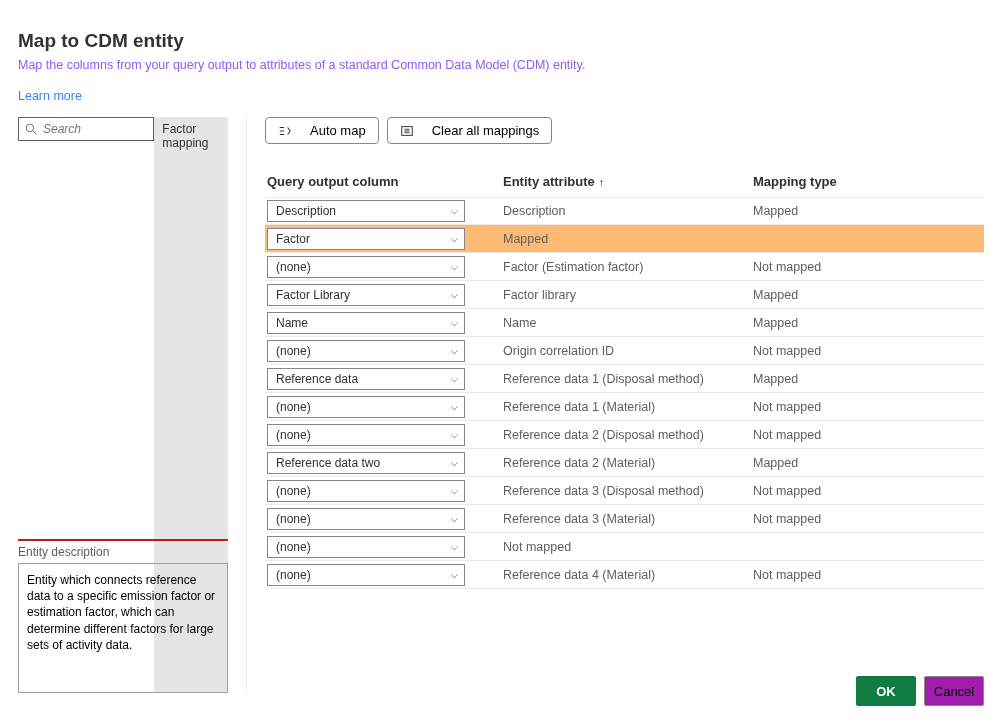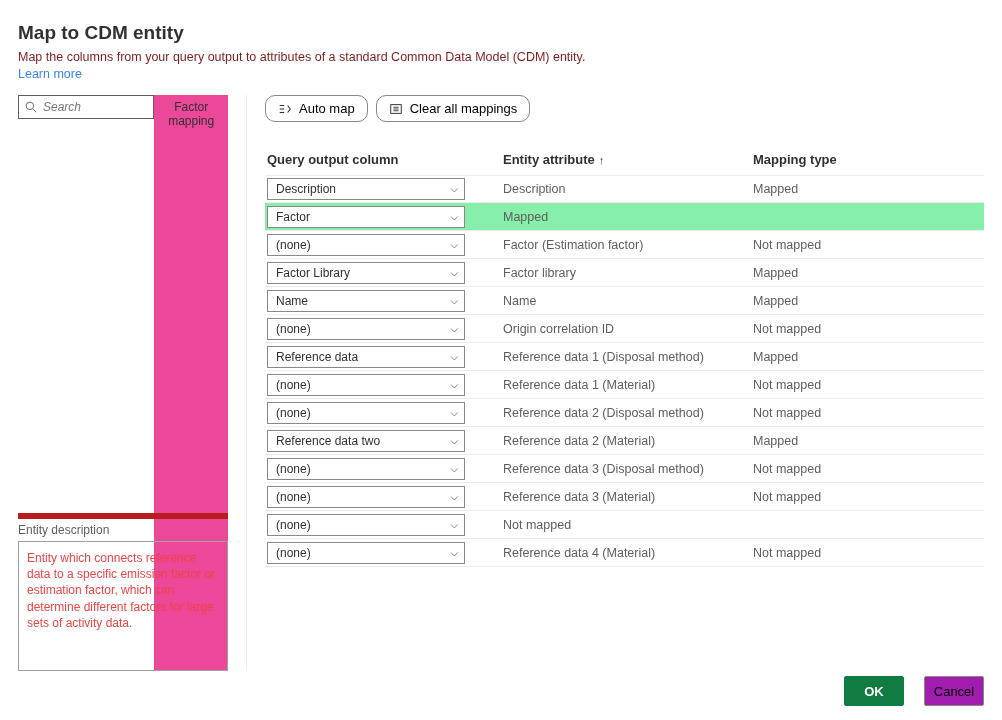--- a/index.html
+++ b/index.html
@@ -10,27 +10,27 @@
     font-size: 13px;
     color: #323130;
     background: #fff;
     width: 1002px;
     height: 720px;
     position: relative;
   }
   h1 {
     font-size: 19px;
     font-weight: 600;
-    margin: 4px 0 6px 0;
+    margin: 12px 0 6px 0;
     color: #323130;
   }
   .subtitle {
     font-size: 12.5px;
-    color: #7f1d1d;
-    margin: 0 0 2px 0;
+    color: #8b5cf6;
+    margin: 0 0 16px 0;
   }
   .learn-link {
     font-size: 12.5px;
     color: #3b82f6;
     text-decoration: none;
     display: inline-block;
     margin-bottom: 14px;
     cursor: pointer;
   }
   .layout {
@@ -62,83 +62,82 @@
   .search-box input {
     border: none;
     outline: none;
     font-size: 12px;
     color: #605e5c;
     width: 100%;
     margin-left: 4px;
     font-style: italic;
   }
   .entity-list-item {
-    background: #ec4899;
+    background: #e5e5e5;
     padding: 5px 8px;
     font-size: 12px;
     color: #323130;
-    text-align: center;
   }
   .entity-desc-block {
     position: absolute;
     bottom: 0;
     left: 0;
     width: 210px;
   }
   .entity-desc-label {
     font-size: 12px;
     color: #605e5c;
     margin-bottom: 4px;
-    border-top: 6px solid #b91c1c;
+    border-top: 2px solid #b91c1c;
     padding-top: 4px;
   }
   .entity-desc-box {
     border: 1px solid #a19f9d;
     padding: 8px;
     font-size: 12px;
-    color: #ef4444;
+    color: #000000;
     height: 130px;
     line-height: 1.35;
   }
   .toolbar {
     display: flex;
     gap: 8px;
     margin-bottom: 22px;
   }
   .tool-btn {
     border: 1px solid #8a8886;
     background: #fff;
     padding: 5px 12px;
     font-size: 13px;
     display: flex;
     align-items: center;
-    gap: 7px;
+    gap: 18px;
     cursor: pointer;
-    border-radius: 10px;
+    border-radius: 4px;
   }
   .tool-btn svg { flex-shrink:0; }
   .table-head {
     display: flex;
     font-weight: 600;
     font-size: 13px;
     padding: 8px 0;
   }
   .col1 { width: 238px; padding-left: 2px; }
   .col2 { width: 250px; }
   .col3 { flex: 1; }
   .sort-arrow { margin-left: 4px; font-size: 11px; }
   .row {
     display: flex;
     align-items: center;
     border-bottom: 1px solid #edebe9;
     height: 28px;
     font-size: 12.5px;
   }
   .row:first-of-type { border-top: 1px solid #edebe9; }
-  .row.sel { background: #86efac; }
+  .row.sel { background: #fdba74; }
   .row .col2, .row .col3 { color: #605e5c; }
   .dropdown {
     border: 1px solid #8a8886;
     height: 22px;
     width: 198px;
     display: flex;
     align-items: center;
     justify-content: space-between;
     padding: 0 6px 0 8px;
     font-size: 12px;
@@ -147,21 +146,21 @@
   }
   .dropdown .chev {
     font-size: 10px;
     color: #605e5c;
   }
   .footer {
     position: absolute;
     bottom: 14px;
     right: 18px;
     display: flex;
-    gap: 20px;
+    gap: 8px;
   }
   .btn {
     min-width: 60px;
     height: 30px;
     border: 1px solid #8a8886;
     background: #a21caf;
     font-size: 13px;
     cursor: pointer;
     border-radius: 2px;
   }

